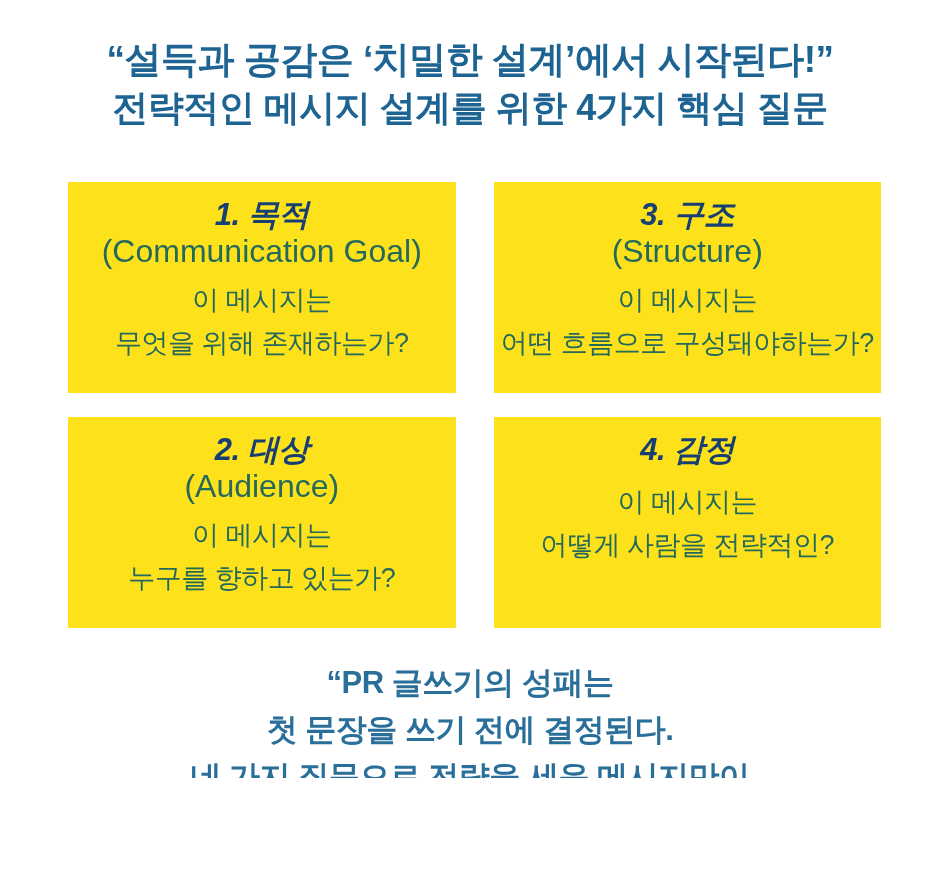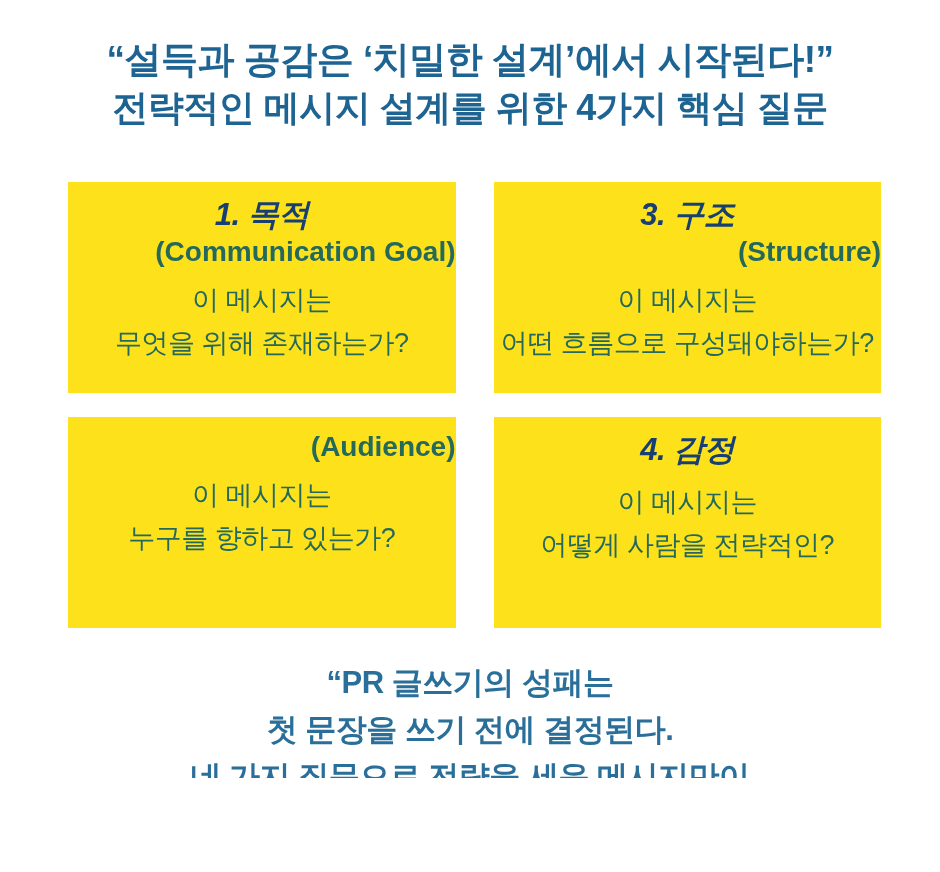--- a/index.html
+++ b/index.html
@@ -53,25 +53,24 @@
   }
   .card-heading {
     font-size: 31px;
     line-height: 40px;
     font-weight: bold;
     color: var(--heading-navy);
     letter-spacing: -0.5px;
     font-style: italic;
   }
   .card-subtitle {
-    font-size: 28px;
+    font-size: 32px;
     line-height: 33px;
-    font-weight: 700;
+    font-weight: 400;
     color: var(--question-teal);
-    text-align: right;
   }
   .card-question {
     margin-top: 11px;
     font-size: 27px;
     line-height: 43px;
     font-weight: 500;
     color: var(--question-teal);
     letter-spacing: -0.5px;
   }
   .quote-block {
@@ -108,20 +107,21 @@
     <div class="card">
       <div class="card-heading">3. 구조</div>
       <div class="card-subtitle">(Structure)</div>
       <div class="card-question">
         <div>이 메시지는</div>
         <div>어떤 흐름으로 구성돼야하는가?</div>
       </div>
     </div>
 
     <div class="card">
+      <div class="card-heading">2. 대상</div>
       <div class="card-subtitle">(Audience)</div>
       <div class="card-question">
         <div>이 메시지는</div>
         <div>누구를 향하고 있는가?</div>
       </div>
     </div>
 
     <div class="card">
       <div class="card-heading">4. 감정</div>
       <div class="card-question">

